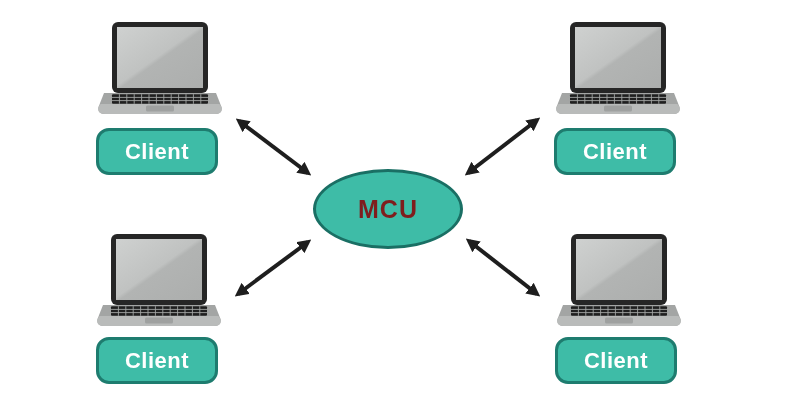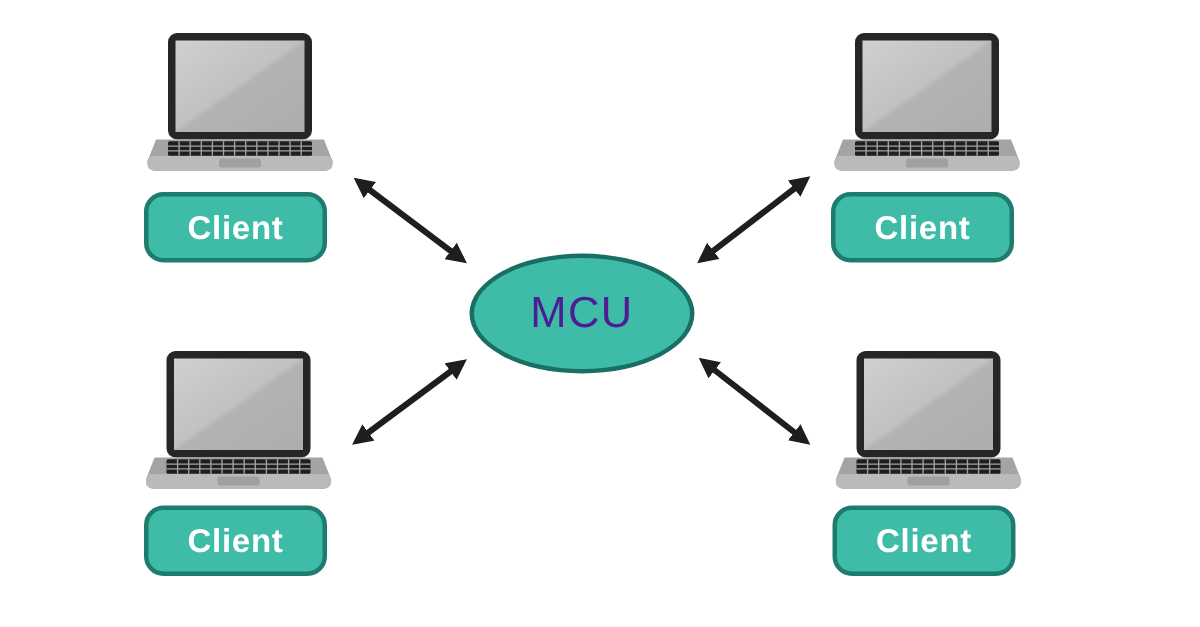--- a/index.html
+++ b/index.html
@@ -18,23 +18,23 @@
     position: absolute;
     left: 313px; top: 169px;
     width: 150px; height: 80px;
     box-sizing: border-box;
     background: #3ebca7;
     border: 3px solid #1a6f64;
     border-radius: 50%;
     display: flex; align-items: center; justify-content: center;
   }
   .mcu-label {
-    color: #4c1d95;
-    font-size: 29px;
-    font-weight: normal;
+    color: #7f1d1d;
+    font-size: 25px;
+    font-weight: bold;
     letter-spacing: 1px;
     user-select: none;
   }
 
   
   .client-box {
     position: absolute;
     width: 122px; height: 47px;
     box-sizing: border-box;
     background: #3ebca7;

